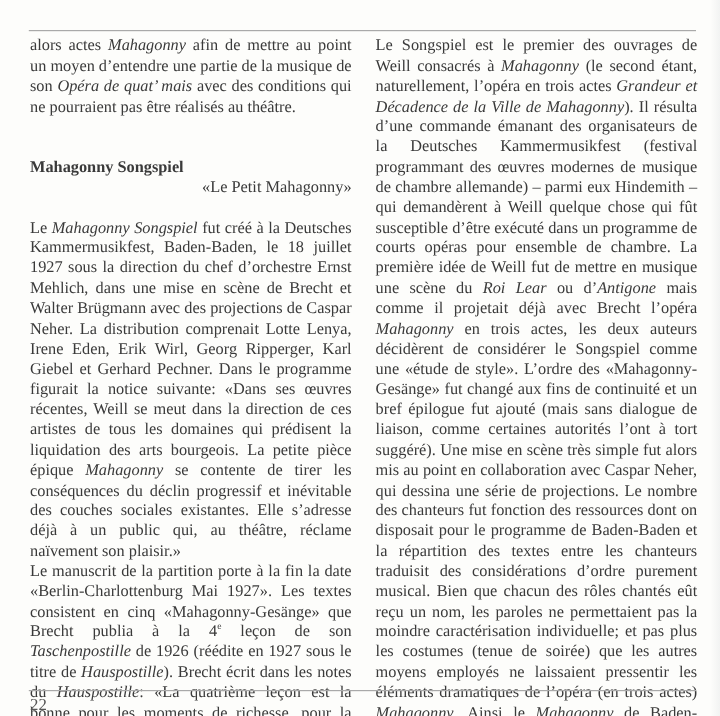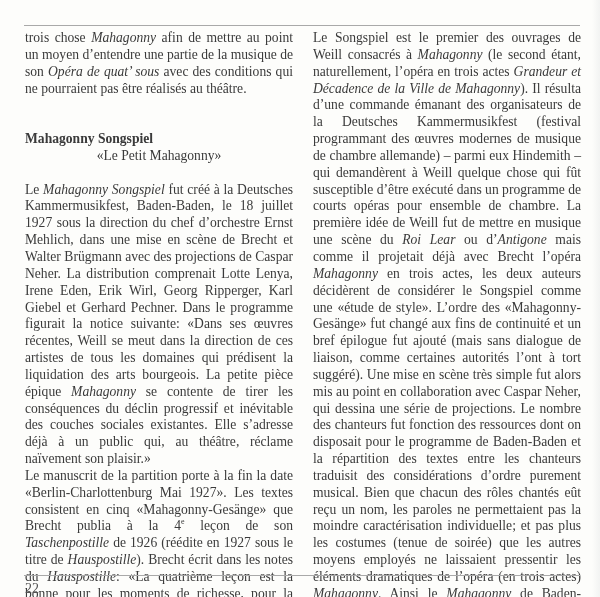--- a/index.html
+++ b/index.html
@@ -24,40 +24,40 @@
       line-height: 16.85px;
       text-align: justify;
       hyphens: manual;
     }
     .col p { margin: 0; }
     .col-left { left: 25px; }
     .col-right { left: 313px; width: 268px; }
     em, i { }
     .gap { height: 33.7px; }
     .heading { font-weight: bold; text-align: left; }
-    .subheading { text-align: center; }
+    .subheading { text-align: right; }
     .pagenum {
       position: absolute;
       left: 25px;
       top: 581px;
       font-size: 14px;
       color: #555;
     }
     .edge {
       position: absolute; right: 0; top: 0; width: 8px; height: 597px;
       background: linear-gradient(to right, #fdfdfb, #f2f3f2);
     }
   </style>
 </head>
 <body>
 
 <div class="rule" style="left:24px; top:25px; width:556px;"></div>
 
 <div class="col col-left">
-  <p><span>trois chose </span><em>Mahagonny</em><span> afin de mettre au point un moyen d’entendre une partie de la musique de son </span><em>Opéra de quat’ sous</em><span> avec des conditions qui ne pourraient pas être réalisés au théâtre.</span></p>
+  <p><span>alors actes </span><em>Mahagonny</em><span> afin de mettre au point un moyen d’entendre une partie de la musique de son </span><em>Opéra de quat’ mais</em><span> avec des conditions qui ne pourraient pas être réalisés au théâtre.</span></p>
   <div class="gap"></div>
   <p class="heading">Mahagonny Songspiel</p>
   <p class="subheading">«Le Petit Mahagonny»</p>
   <div style="height:16.85px"></div>
   <p><span>Le </span><em>Mahagonny Songspiel</em><span> fut créé à la Deutsches Kammermusikfest, Baden-Baden, le 18 juillet 1927 sous la direction du chef d’orchestre Ernst Mehlich, dans une mise en scène de Brecht et Walter Brüg­mann avec des projections de Caspar Neher. La dis­tribution comprenait Lotte Lenya, Irene Eden, Erik Wirl, Georg Ripperger, Karl Giebel et Gerhard Pech­ner. Dans le programme figurait la notice suivante: «Dans ses œuvres récentes, Weill se meut dans la di­rection de ces artistes de tous les domaines qui pré­disent la liquidation des arts bourgeois. La petite pièce épique </span><em>Mahagonny</em><span> se contente de tirer les consé­quences du déclin progressif et inévitable des couches sociales existantes. Elle s’adresse déjà à un public qui, au théâtre, réclame naïvement son plaisir.»</span></p>
   <p><span>Le manuscrit de la partition porte à la fin la date «Berlin-Charlottenburg Mai 1927». Les textes consis­tent en cinq «Mahagonny-Gesänge» que Brecht pu­blia à la 4</span><sup style="font-size:8px;line-height:0">e</sup><span> leçon de son </span><em>Taschenpostille</em><span> de 1926 (ré­édite en 1927 sous le titre de </span><em>Hauspostille</em><span>). Brecht écrit dans les notes du </span><em>Hauspostille</em><span>: «La quatrième leçon est la bonne pour les moments de richesse, pour la concupiscence et pour l’outrecuidance. (Elle n’entre donc en ligne de compte que pour des très rares lecteurs).»</span></p>
 </div>
 
 <div class="col col-right">
   <p><span>Le Songspiel est le premier des ouvrages de Weill consacrés à </span><em>Mahagonny</em><span> (le second étant, naturelle­ment, l’opéra en trois actes </span><em>Grandeur et Décadence de la Ville de Mahagonny</em><span>). Il résulta d’une com­mande émanant des organisateurs de la Deutsches Kammermusikfest (festival programmant des œuvres modernes de musique de chambre alle­mande) – parmi eux Hindemith – qui demandèrent à Weill quelque chose qui fût susceptible d’être exé­cuté dans un programme de courts opéras pour en­semble de chambre. La première idée de Weill fut de mettre en musique une scène du </span><em>Roi Lear</em><span> ou d’</span><em>Antigone</em><span> mais comme il projetait déjà avec Brecht l’opéra </span><em>Mahagonny</em><span> en trois actes, les deux auteurs décidèrent de considérer le Songspiel comme une «étude de style». L’ordre des «Mahagonny-Gesänge» fut changé aux fins de continuité et un bref épilogue fut ajouté (mais sans dialogue de liai­son, comme certaines autorités l’ont à tort suggéré). Une mise en scène très simple fut alors mis au point en collaboration avec Caspar Neher, qui dessina une série de projections. Le nombre des chanteurs fut fonction des ressources dont on disposait pour le programme de Baden-Baden et la répartition des textes entre les chanteurs traduisit des considéra­tions d’ordre purement musical. Bien que chacun des rôles chantés eût reçu un nom, les paroles ne permettaient pas la moindre caractérisation indivi­duelle; et pas plus les costumes (tenue de soirée) que les autres moyens employés ne laissaient pres­sentir les éléments dramatiques de l’opéra (en trois actes) </span><em>Mahagonny</em><span>. Ainsi le </span><em>Mahagonny</em><span> de Baden-Baden faisant l’objet de cet enregistrement est es­sentiellement différent de la version scénique re-</span></p>

